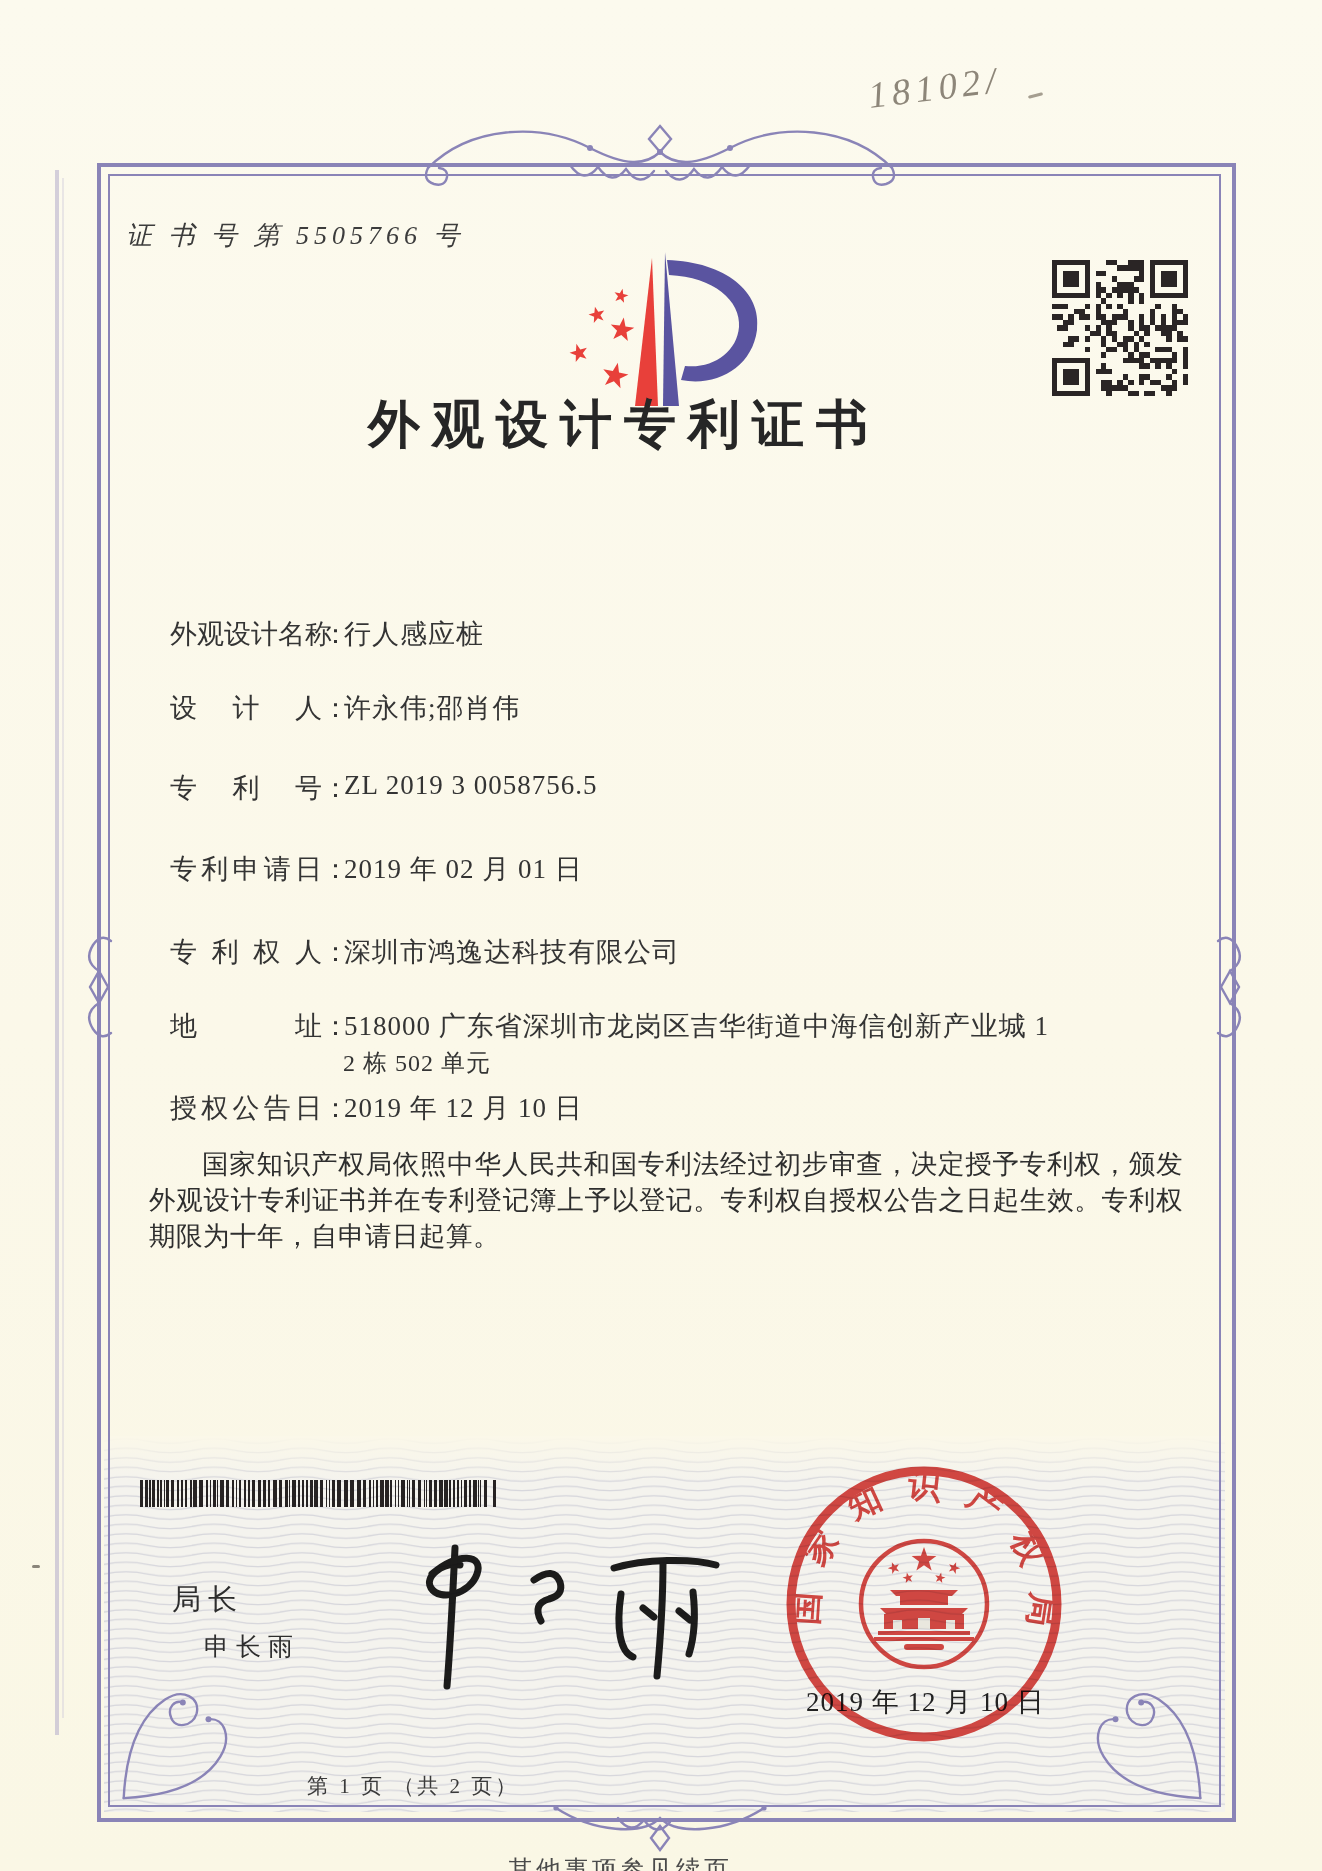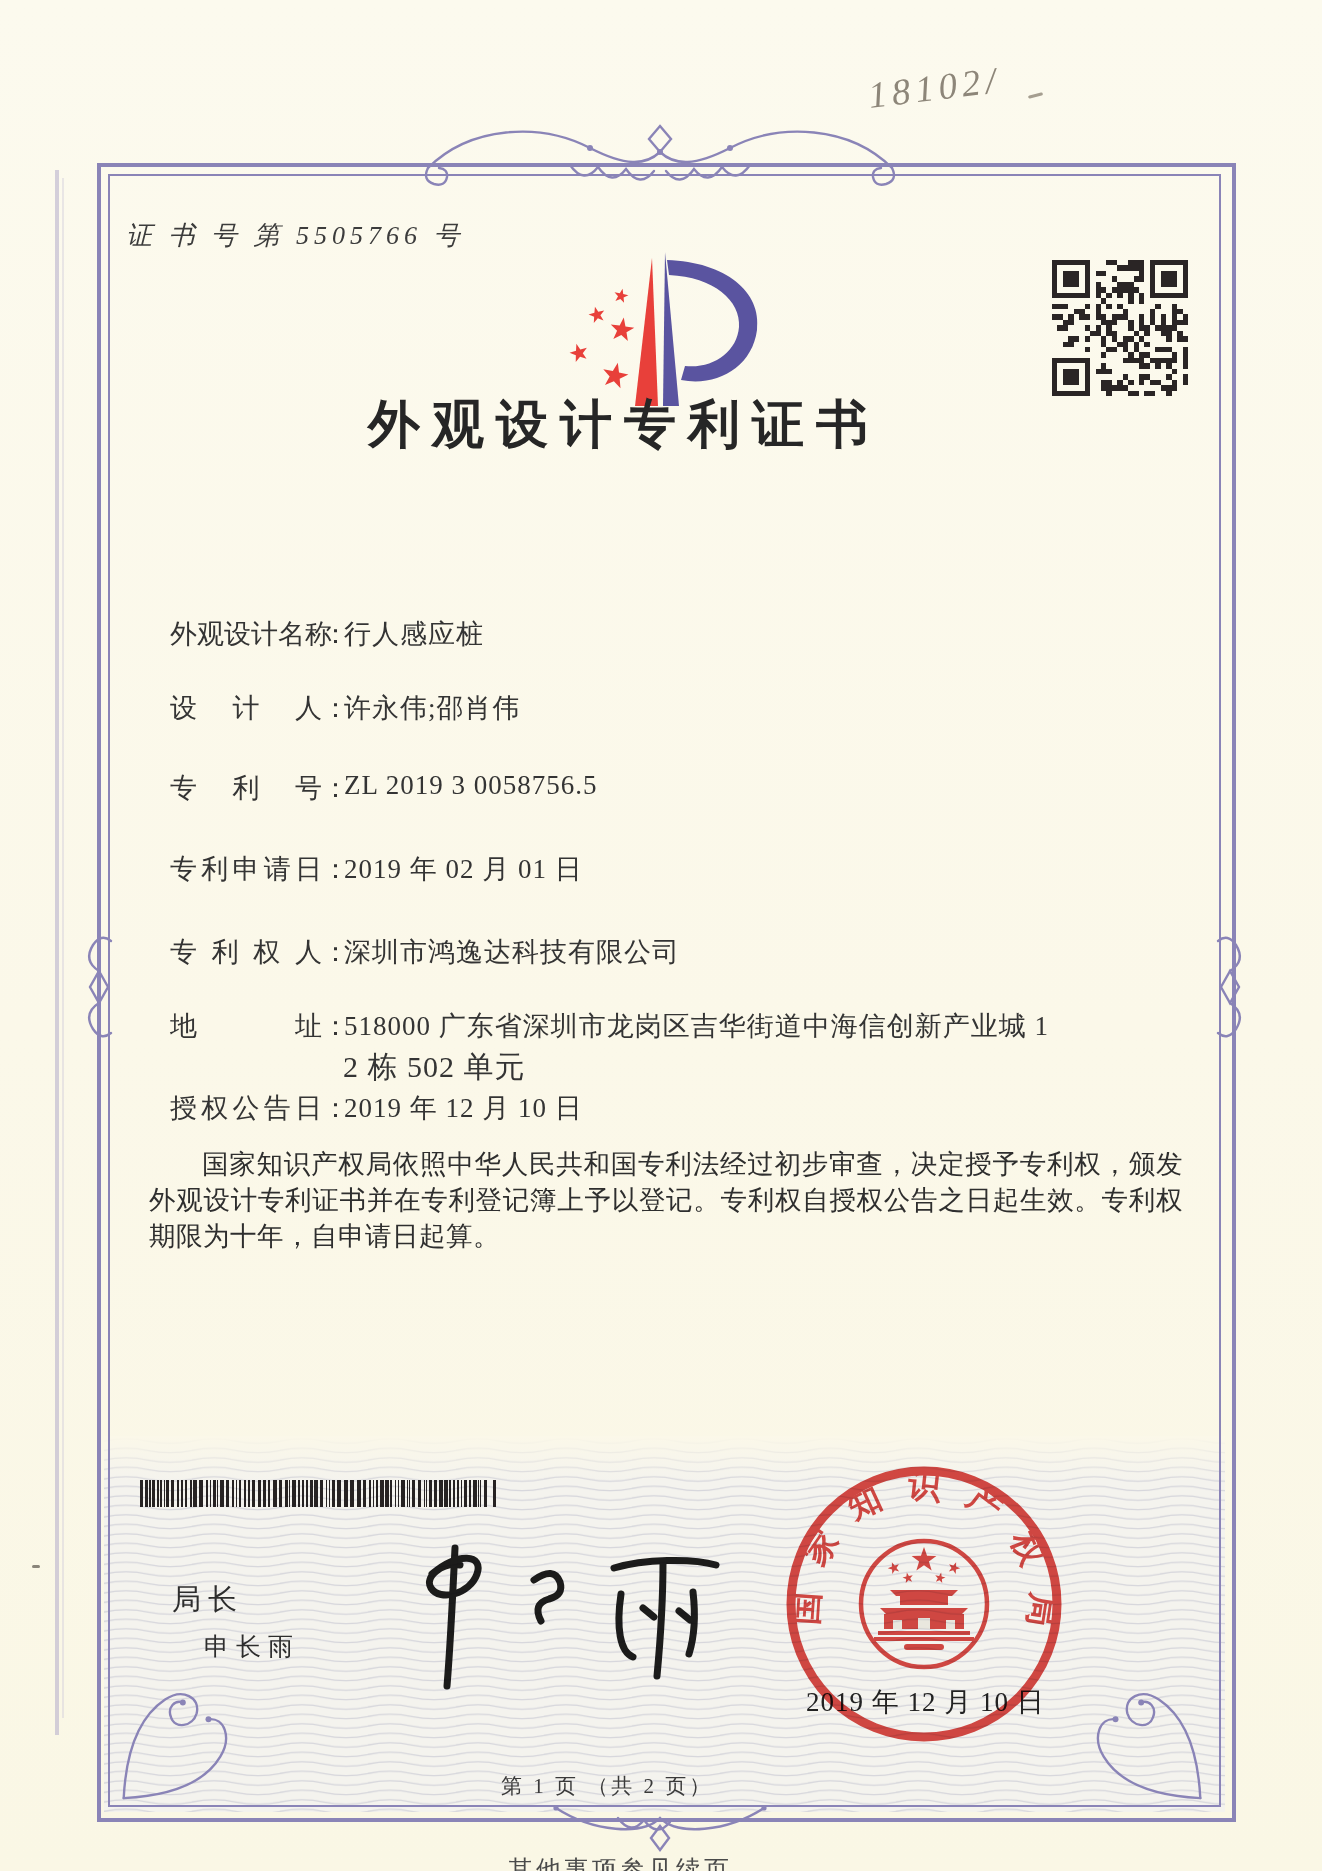--- a/index.html
+++ b/index.html
@@ -19,33 +19,33 @@
   .handwritten{left:868px;top:66px;font-size:37px;font-style:italic;color:#8d8679;
     letter-spacing:5px;transform:rotate(-7deg);}
   .pencil-dash{left:1028px;top:94px;width:15px;height:3px;background:#a59e90;transform:rotate(-14deg);border-radius:2px;}
   .title{left:240px;top:390px;width:640px;text-align:right;font-size:52px;font-weight:bold;
     letter-spacing:12px;color:#262626;}
   
   .frow{position:absolute;left:170px;font-size:27px;color:#343434;white-space:nowrap;}
   .flabel{display:inline-block;width:152px;text-align:justify;text-align-last:justify;vertical-align:top;}
   .fcolon{display:inline-block;width:22px;vertical-align:top;}
   .fval{letter-spacing:1px;vertical-align:top;}
-  .addr2{left:343px;top:1047px;font-size:30px;letter-spacing:1px;color:#343434;}
+  .addr2{left:343px;top:1047px;font-size:24px;letter-spacing:1px;color:#343434;}
   .grant2{left:657px;}
   
   .body-text{left:149px;top:1146px;width:1034px;}
   .body-text p{margin:0 0 6px 0;text-indent:2em;font-size:26.5px;line-height:36px;
     text-align:justify;color:#2e2e2e;letter-spacing:0.5px;}
   
   .fade-top{left:104px;top:1436px;width:1121px;height:46px;
     background:linear-gradient(180deg,#fbf8e9 0%,rgba(251,248,233,0) 100%);}
   .sig-title{left:172px;top:1580px;font-size:29px;letter-spacing:7px;color:#2d2d2d;}
   .sig-name{left:172px;top:1630px;font-size:25px;letter-spacing:7px;color:#2d2d2d;margin-left:32px;}
   .seal-date{left:806px;top:1684px;font-size:27px;letter-spacing:1px;color:#222;z-index:4;}
-  .footer{left:307px;top:1772px;width:600px;text-align:center;font-size:21px;letter-spacing:3px;color:#3a3a3a;}
+  .footer{left:307px;top:1772px;width:600px;font-size:21px;letter-spacing:3px;color:#3a3a3a;}
   .cut-text{left:508px;top:1853px;font-size:25px;letter-spacing:3px;color:#4a4a4a;white-space:nowrap;}
   .scan-line1{left:55px;top:170px;width:4px;height:1565px;background:#b3accb;opacity:.55;}
   .scan-line2{left:62px;top:178px;width:2px;height:1540px;background:#c6c0d8;opacity:.35;}
   .scan-dot{left:32px;top:1565px;width:8px;height:3px;background:#8a857a;border-radius:2px;}
   .seal-svg{mix-blend-mode:multiply;opacity:.96;z-index:5;}
   .sign-svg{mix-blend-mode:multiply;z-index:3;}
 </style>
 </head>
 <body>
 

